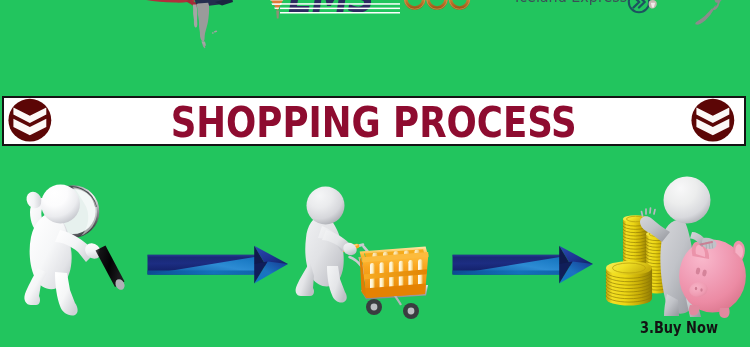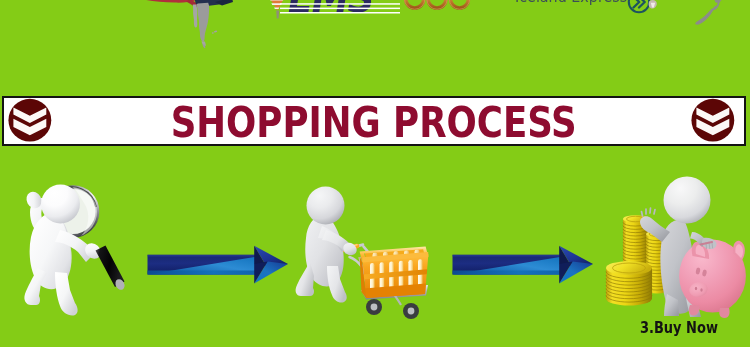--- a/index.html
+++ b/index.html
@@ -1,17 +1,17 @@
 <!DOCTYPE html>
 <html><head>
 <meta charset="utf-8">
 <style>
   html,body{margin:0;padding:0;}
   body{width:750px;height:347px;background:#ffffff;font-family:"Liberation Sans",sans-serif;overflow:hidden;}
-  .page{position:absolute;left:0;top:0;width:750px;height:347px;background:#84cc16;}
+  .page{position:absolute;left:0;top:0;width:750px;height:347px;background:#22c55e;}
 
   
   .logos{position:absolute;left:0;top:0;width:750px;height:90px;}
   .ems-text{position:absolute;left:288px;top:-27px;font-family:"DejaVu Sans Condensed","DejaVu Sans",sans-serif;
     font-weight:bold;font-style:italic;font-size:42px;color:#2b2a60;letter-spacing:-2px;
     transform:scaleX(1.0);transform-origin:left top;}
   .ice-text{position:absolute;left:515px;top:-13px;font-family:"DejaVu Sans Condensed","DejaVu Sans",sans-serif;
     font-weight:normal;font-size:16.4px;color:#3c4f57;letter-spacing:0px;
     transform:scaleX(0.97);transform-origin:left top;}
 

